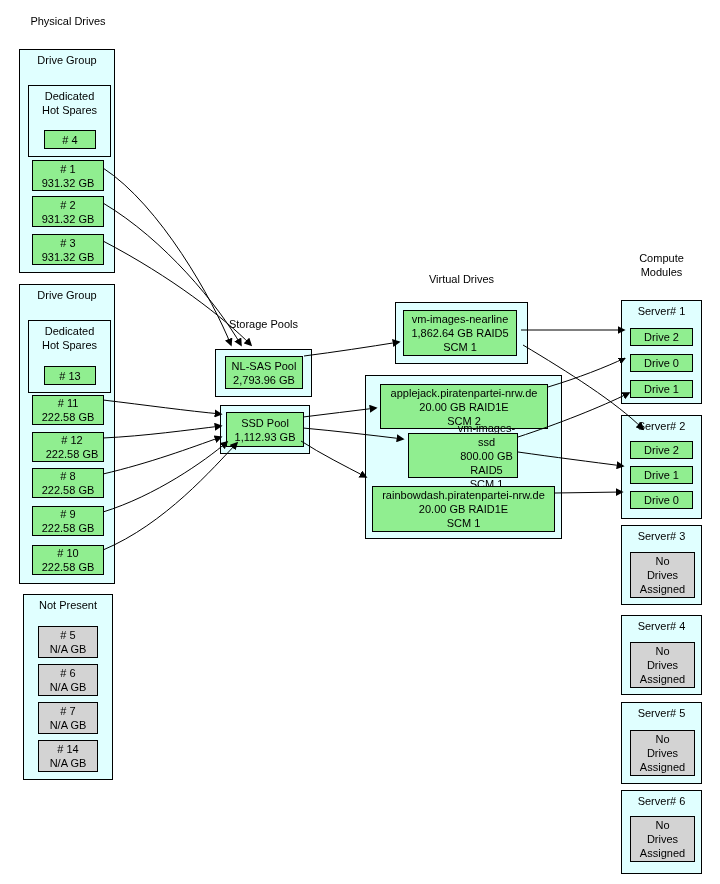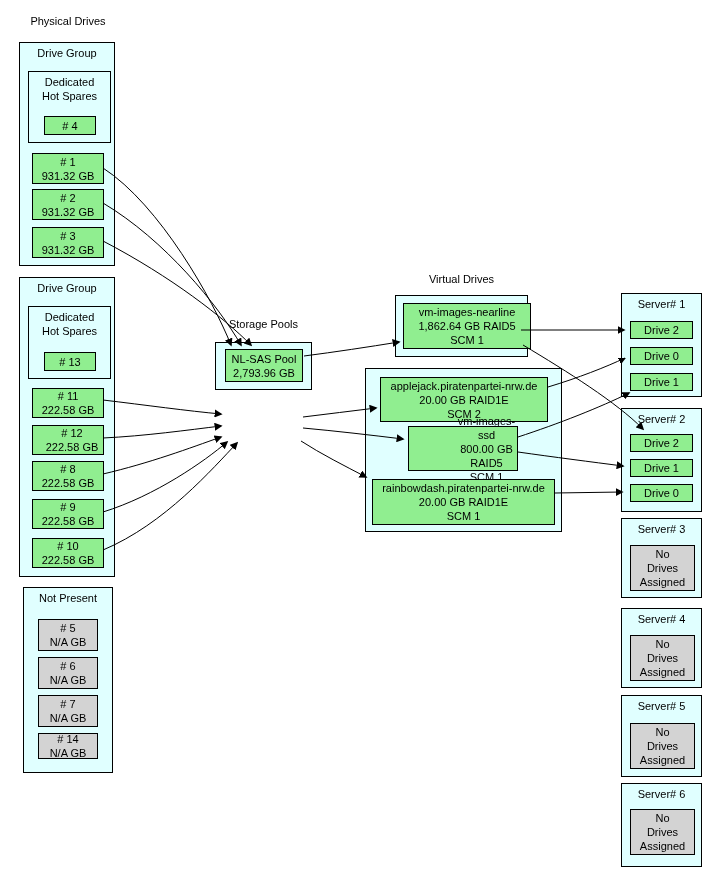--- a/index.html
+++ b/index.html
@@ -5,21 +5,21 @@
   html,body { margin:0; padding:0; background:#ffffff; }
   #canvas {
     position:relative; width:720px; height:884px; background:#ffffff;
     font-family:"Liberation Sans", sans-serif; font-size:11px; color:#000;
     overflow:hidden;
   }
   .title {
     position:absolute; text-align:center; white-space:pre-line; line-height:14px;
   }
   .cluster {
-    position:absolute; background:#E0FFFF; border:1px solid #000; box-sizing:border-box;
+    position:absolute; background:#E0FFFF; border:1px solid #000; box-sizing:border-box;margin-top:7px;
   }
   .clabel {
     position:absolute; top:3px; left:0; right:0; text-align:center;
     white-space:pre-line; line-height:14px;
   }
   .node {
     position:absolute; background:#90EE90; border:1px solid #000; box-sizing:border-box;
     display:flex; flex-direction:column; align-items:center; justify-content:center;
     text-align:center; line-height:14px; white-space:pre-line;
   }
@@ -28,20 +28,22 @@
   .edge { fill:none; stroke:#000; stroke-width:1; }
 </style>
 </head>
 <body>
 
 <div id="canvas">
 
   <div class="title" style="left:19px; top:14px; width:98px;">Physical Drives</div>
   <div class="title" style="left:215px; top:317px; width:97px;">Storage Pools</div>
   <div class="title" style="left:395px; top:272px; width:133px;">Virtual Drives</div>
+  <div class="title" style="left:613px; top:251px; width:97px;">Compute
+Modules</div>
 
   <div class="cluster" style="left:19px; top:42px; width:96px; height:224px;">
     <div class="clabel">Drive Group</div>
     <div class="cluster" style="left:8px; top:28px; width:83px; height:72px;">
       <div class="clabel">Dedicated
 Hot Spares</div>
       <div class="node" style="left:15px; top:44px; width:52px; height:19px;">
         <span># 4</span>
       </div>
     </div>
@@ -97,35 +99,41 @@
       <span>N/A GB</span>
     </div>
     <div class="node gray" style="left:14px; top:69px; width:60px; height:32px;">
       <span># 6</span>
       <span>N/A GB</span>
     </div>
     <div class="node gray" style="left:14px; top:107px; width:60px; height:32px;">
       <span># 7</span>
       <span>N/A GB</span>
     </div>
-    <div class="node gray" style="left:14px; top:145px; width:60px; height:26px;">
+    <div class="node gray" style="left:14px; top:145px; width:60px; height:32px;">
       <span># 14</span>
       <span>N/A GB</span>
     </div>
   </div>
 
   <div class="cluster" style="left:215px; top:342px; width:97px; height:48px;">
     <div class="node" style="left:9px; top:6px; width:78px; height:33px;">
       <span>NL-SAS Pool</span>
       <span>2,793.96 GB</span>
     </div>
   </div>
+  <div class="cluster" style="left:220px; top:398px; width:90px; height:49px;">
+    <div class="node" style="left:5px; top:6px; width:78px; height:35px;">
+      <span>SSD Pool</span>
+      <span>1,112.93 GB</span>
+    </div>
+  </div>
 
   <div class="cluster" style="left:395px; top:295px; width:133px; height:62px;">
-    <div class="node" style="left:7px; top:7px; width:128px; height:46px;">
+    <div class="node" style="left:7px; top:7px; width:114px; height:46px;">
       <span>vm-images-nearline</span>
       <span>1,862.64 GB RAID5</span>
       <span>SCM 1</span>
     </div>
   </div>
   <div class="cluster" style="left:365px; top:368px; width:197px; height:164px;">
     <div class="node" style="left:14px; top:8px; width:168px; height:45px;">
       <span>applejack.piratenpartei-nrw.de</span>
       <span>20.00 GB RAID1E</span>
       <span>SCM 2</span>

